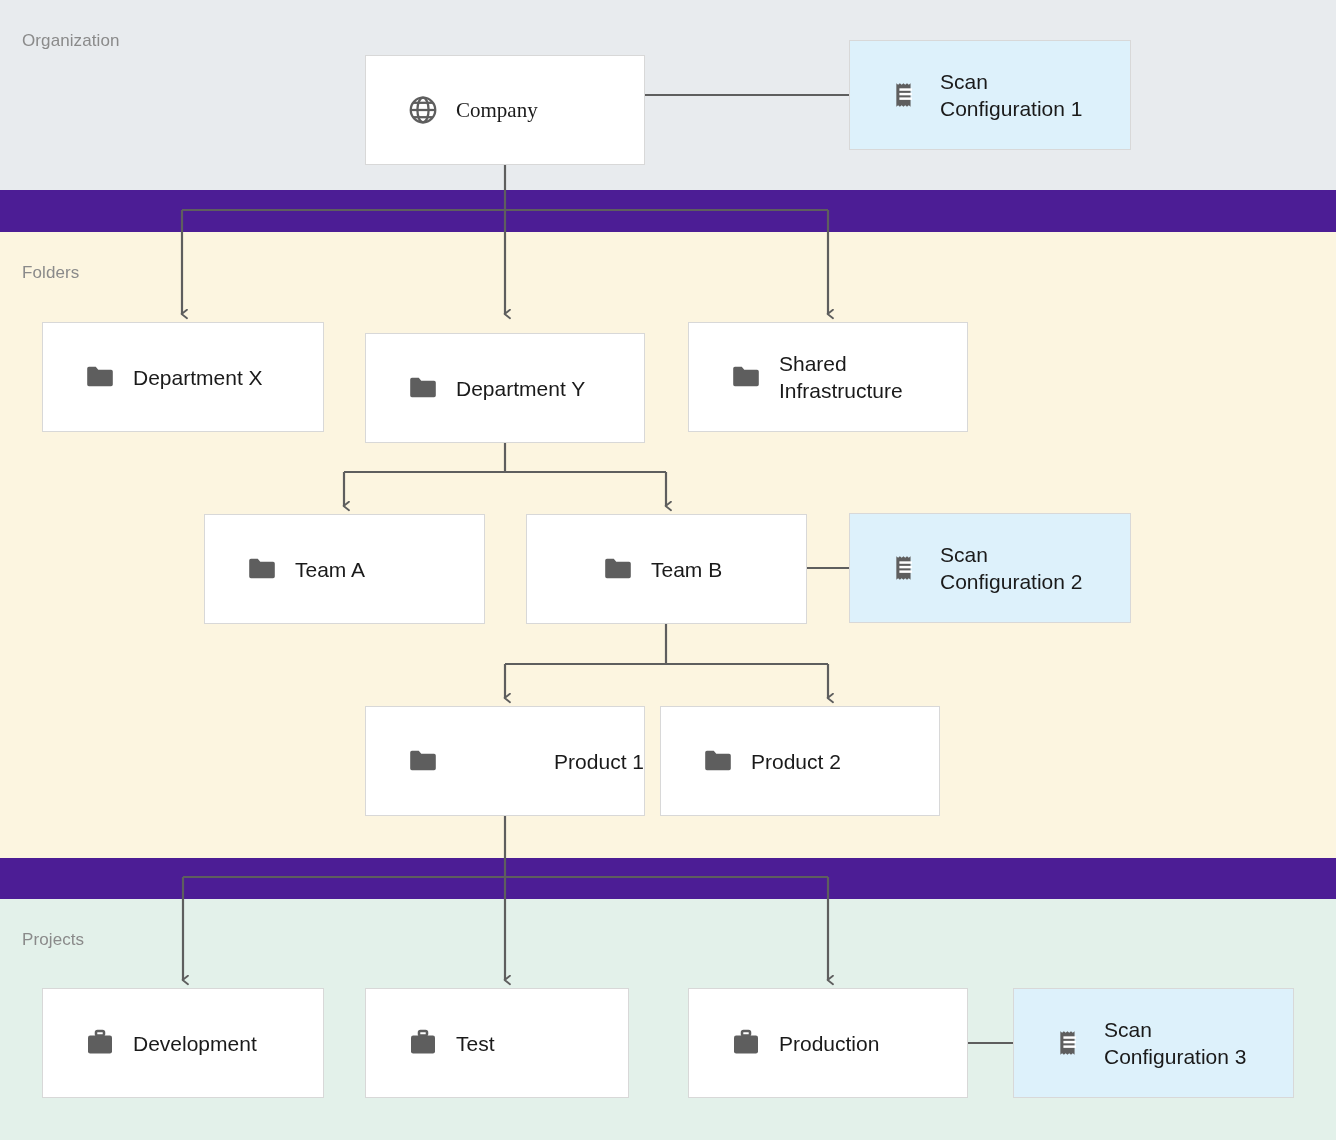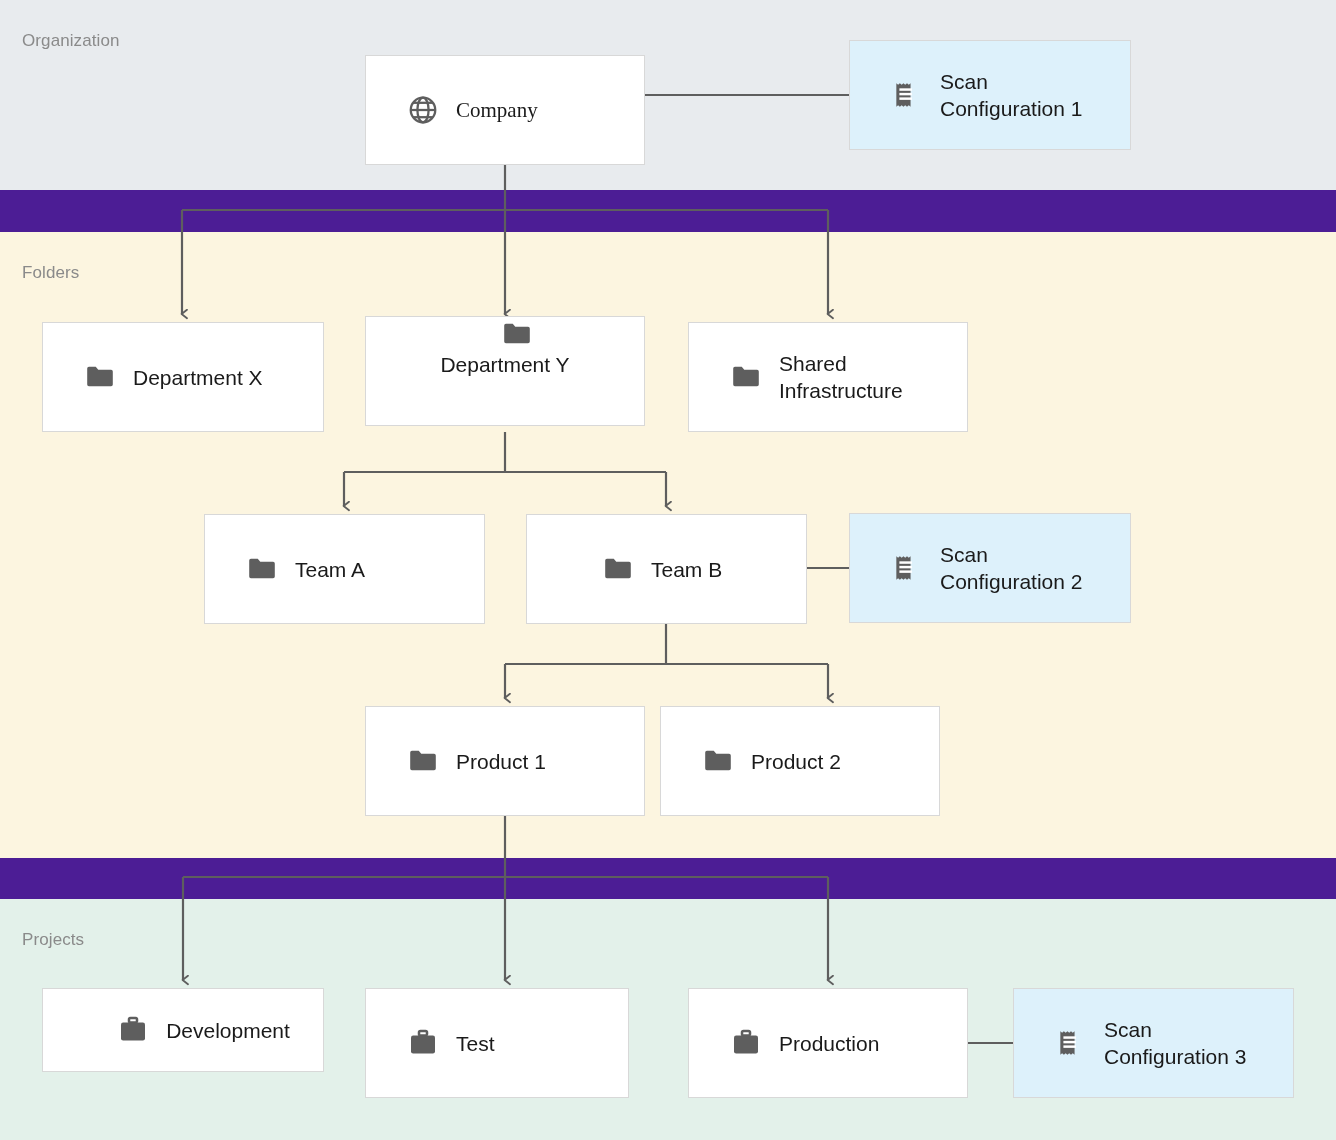--- a/index.html
+++ b/index.html
@@ -155,21 +155,21 @@
   <div class="node" style="left:42px; top:322px; width:282px; height:110px;">
     <span class="ico">
       <svg width="32" height="32" viewBox="0 0 24 24">
         <path d="M2.4 5.6 a1.3 1.3 0 0 1 1.3 -1.3 h5.1 l1.9 2.2 h9.6 a1.3 1.3 0 0 1 1.3 1.3 v9.9
                  a1.3 1.3 0 0 1 -1.3 1.3 h-16.6 a1.3 1.3 0 0 1 -1.3 -1.3 Z" fill="#5E5E5E"></path>
       </svg>
     </span>
     <span class="lbl">Department X</span>
   </div>
 
-  <div class="node" style="left:365px; top:316px; width:280px; height:110px;flex-direction:column;">
+  <div class="node" style="left:365px; top:333px; width:280px; height:110px;">
     <span class="ico">
       <svg width="32" height="32" viewBox="0 0 24 24">
         <path d="M2.4 5.6 a1.3 1.3 0 0 1 1.3 -1.3 h5.1 l1.9 2.2 h9.6 a1.3 1.3 0 0 1 1.3 1.3 v9.9
                  a1.3 1.3 0 0 1 -1.3 1.3 h-16.6 a1.3 1.3 0 0 1 -1.3 -1.3 Z" fill="#5E5E5E"></path>
       </svg>
     </span>
     <span class="lbl">Department Y</span>
   </div>
 
   <div class="node" style="left:688px; top:322px; width:280px; height:110px;">
@@ -210,41 +210,41 @@
                  v17.6 l-1.34 -1.1 -1.33 1.1 -1.33 -1.1 -1.34 1.1 -1.33 -1.1 -1.33 1.1 -1.34 -1.1 -1.33 1.1 Z" fill="#5E5E5E"></path>
         <rect x="6.3" y="7.0" width="9.4" height="1.85" fill="#FFFFFF"></rect>
         <rect x="6.3" y="10.4" width="9.4" height="1.85" fill="#FFFFFF"></rect>
         <rect x="6.3" y="13.8" width="9.4" height="1.85" fill="#FFFFFF"></rect>
       </svg>
     </span>
     <span class="lbl">Scan
 Configuration 2</span>
   </div>
 
-  <div class="node" style="left:365px; top:706px; width:280px; height:110px;">
+  <div class="node" style="left:365px; top:706px; width:280px; height:110px;justify-content:space-between;">
     <span class="ico">
       <svg width="32" height="32" viewBox="0 0 24 24">
         <path d="M2.4 5.6 a1.3 1.3 0 0 1 1.3 -1.3 h5.1 l1.9 2.2 h9.6 a1.3 1.3 0 0 1 1.3 1.3 v9.9
                  a1.3 1.3 0 0 1 -1.3 1.3 h-16.6 a1.3 1.3 0 0 1 -1.3 -1.3 Z" fill="#5E5E5E"></path>
       </svg>
     </span>
     <span class="lbl">Product 1</span>
   </div>
 
   <div class="node" style="left:660px; top:706px; width:280px; height:110px;">
     <span class="ico">
       <svg width="32" height="32" viewBox="0 0 24 24">
         <path d="M2.4 5.6 a1.3 1.3 0 0 1 1.3 -1.3 h5.1 l1.9 2.2 h9.6 a1.3 1.3 0 0 1 1.3 1.3 v9.9
                  a1.3 1.3 0 0 1 -1.3 1.3 h-16.6 a1.3 1.3 0 0 1 -1.3 -1.3 Z" fill="#5E5E5E"></path>
       </svg>
     </span>
     <span class="lbl">Product 2</span>
   </div>
 
-  <div class="node" style="left:42px; top:988px; width:282px; height:84px;justify-content:center;">
+  <div class="node" style="left:42px; top:988px; width:282px; height:110px;">
     <span class="ico">
       <svg width="32" height="32" viewBox="0 0 24 24">
         <rect x="9.0" y="3.0" width="6.0" height="3.4" rx="1.1" fill="none" stroke="#5E5E5E" stroke-width="1.9"></rect>
         <rect x="3.0" y="6.3" width="18.0" height="13.6" rx="1.6" fill="#5E5E5E"></rect>
       </svg>
     </span>
     <span class="lbl">Development</span>
   </div>
 
   <div class="node" style="left:365px; top:988px; width:264px; height:110px;">

